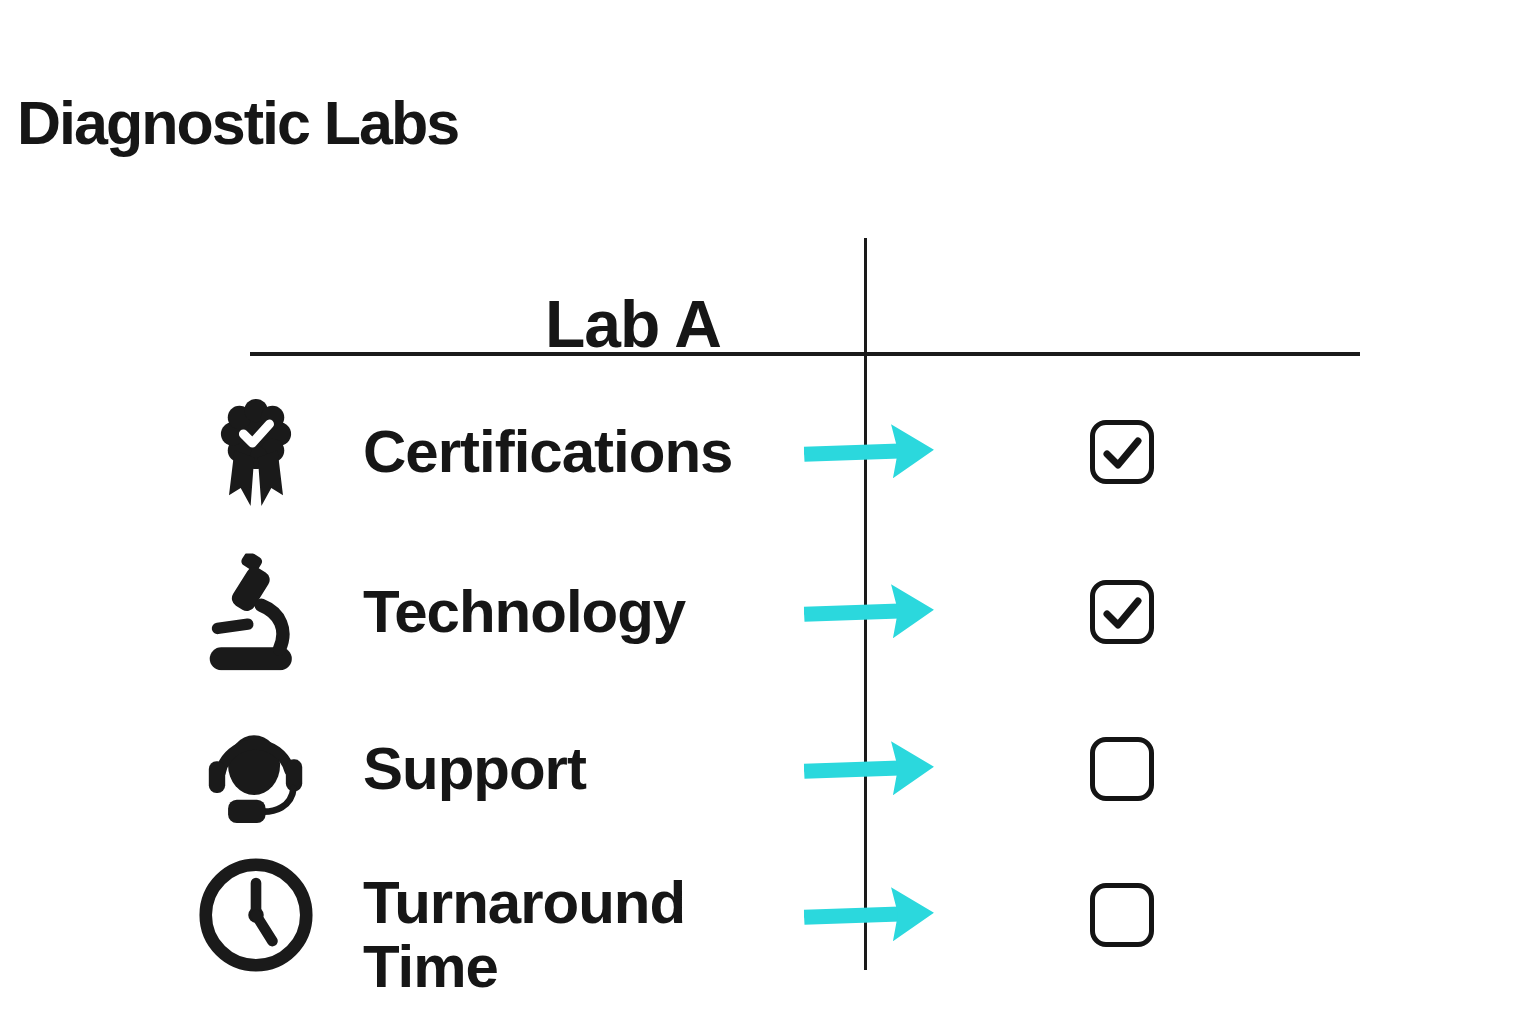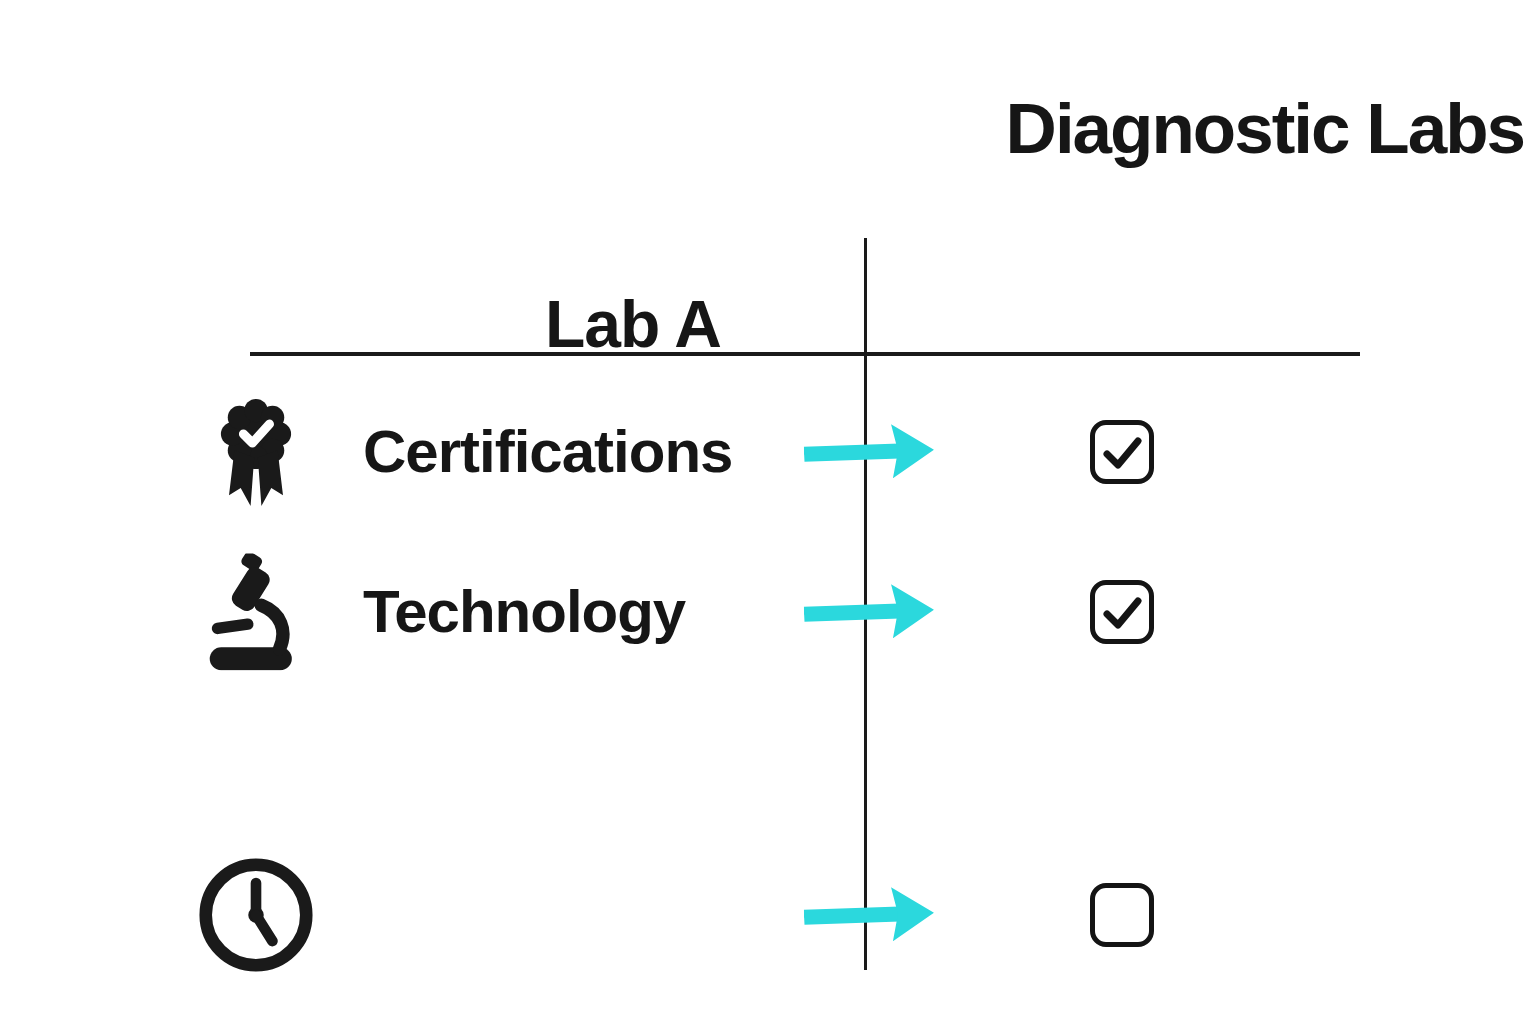--- a/index.html
+++ b/index.html
@@ -15,24 +15,24 @@
   .stage {
     position: relative;
     width: 1536px;
     height: 1024px;
     background: #ffffff;
     overflow: hidden;
   }
   .title {
     position: absolute;
     top: 88px;
-    left: 8px;
+    left: 17px;
     width: 1516px;
-    text-align: right;
-    font-size: 71px;
+    text-align: left;
+    font-size: 61px;
     font-weight: 700;
     letter-spacing: -2px;
     color: var(--ink);
   }
   .col-header {
     position: absolute;
     top: 254px;
     width: 400px;
     text-align: center;
     font-size: 66px;
@@ -186,30 +186,53 @@
         <polygon points="88,3 130,30 88,57 94,30" fill="var(--accent)"></polygon>
       </svg>
     </div>
     <div class="checkbox checked">
       <svg width="54" height="54" viewBox="0 0 54 54">
         <polyline points="12,29 23,40 43,16" stroke="#141414" stroke-width="7" stroke-linecap="round" stroke-linejoin="round" fill="none"></polyline>
       </svg>
     </div>
   </div>
 
+  <div class="row row-3">
+    <div class="icon-wrap">
+      <svg width="104" height="108" viewBox="0 0 108 112" fill="none">
+        <ellipse cx="52" cy="52" rx="27" ry="31" fill="#1a1a1a"></ellipse>
+        <path d="M17 60 A37 37 0 0 1 89 58" stroke="#1a1a1a" stroke-width="11" fill="none" stroke-linecap="round"></path>
+        <rect x="5" y="48" width="17" height="33" rx="8" fill="#1a1a1a"></rect>
+        <rect x="85" y="46" width="17" height="33" rx="8" fill="#1a1a1a"></rect>
+        <path d="M93 76 C91 95 74 102 56 100" stroke="#1a1a1a" stroke-width="7" fill="none" stroke-linecap="round"></path>
+        <rect x="25" y="88" width="39" height="24" rx="9" fill="#1a1a1a"></rect>
+      </svg>
+    </div>
+    <div class="label">Support</div>
+    <div class="arrow-wrap">
+      <svg width="130" height="60" viewBox="0 0 130 60">
+        <rect x="0" y="22.5" width="96" height="15" fill="var(--accent)"></rect>
+        <polygon points="88,3 130,30 88,57 94,30" fill="var(--accent)"></polygon>
+      </svg>
+    </div>
+    <div class="checkbox">
+      
+    </div>
+  </div>
 
   <div class="row row-4">
     <div class="icon-wrap">
       <svg width="116" height="116" viewBox="0 0 120 120" fill="none">
         <circle cx="60" cy="60" r="52" stroke="#1a1a1a" stroke-width="13" fill="none"></circle>
         <circle cx="60" cy="60" r="8" fill="#1a1a1a"></circle>
         <line x1="60" y1="60" x2="60" y2="27" stroke="#1a1a1a" stroke-width="11" stroke-linecap="round"></line>
         <line x1="60" y1="60" x2="77" y2="87" stroke="#1a1a1a" stroke-width="11" stroke-linecap="round"></line>
       </svg>
     </div>
+    <div class="label">Turnaround Time</div>
     <div class="arrow-wrap">
       <svg width="130" height="60" viewBox="0 0 130 60">
         <rect x="0" y="22.5" width="96" height="15" fill="var(--accent)"></rect>
         <polygon points="88,3 130,30 88,57 94,30" fill="var(--accent)"></polygon>
       </svg>
     </div>
     <div class="checkbox">
       
     </div>
   </div>

